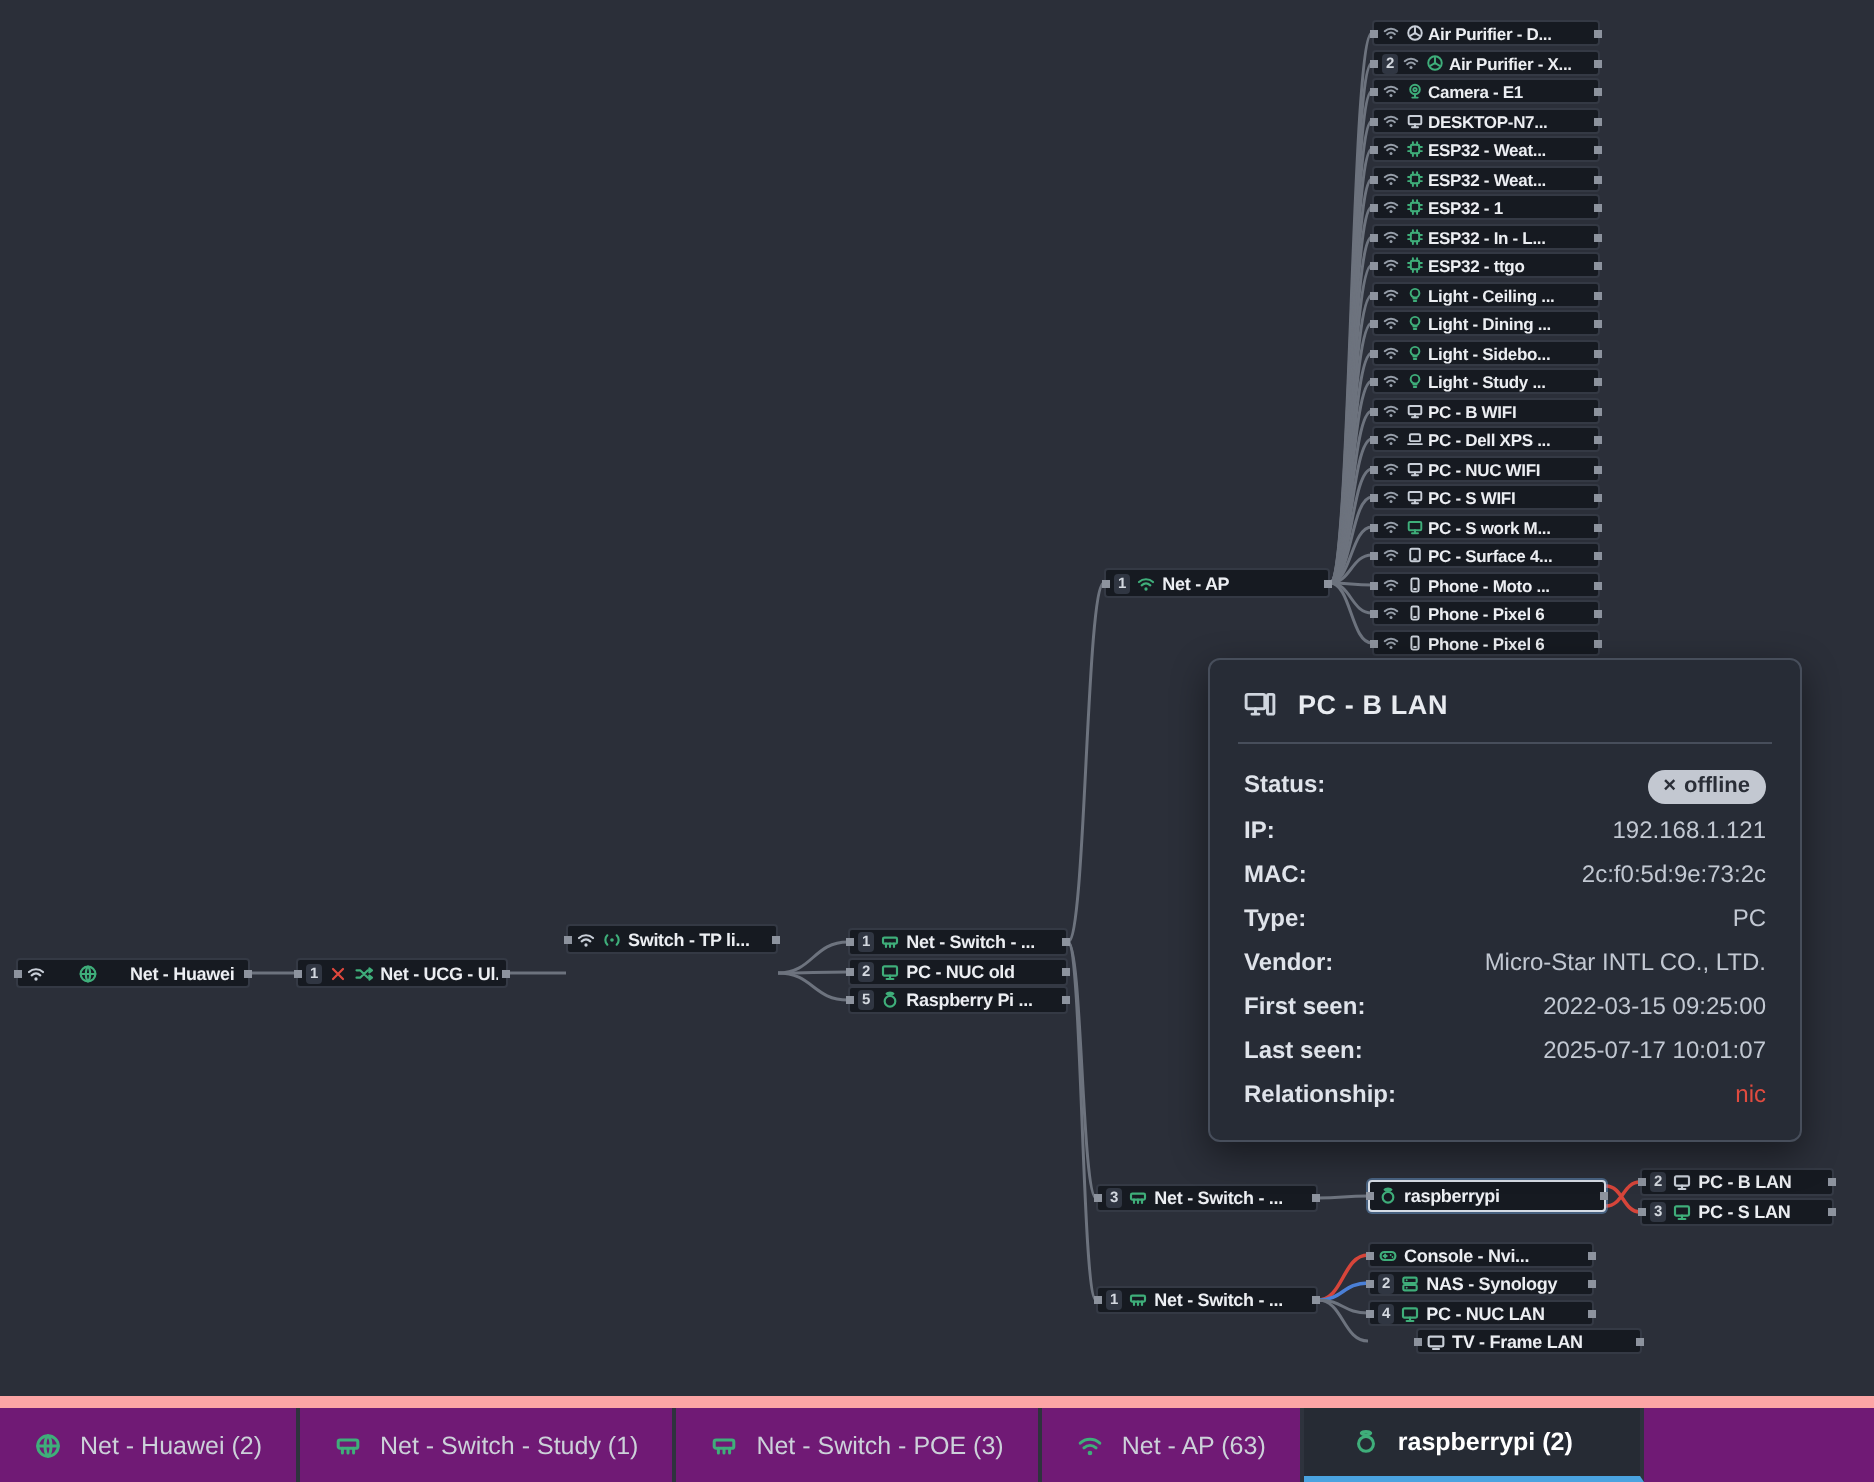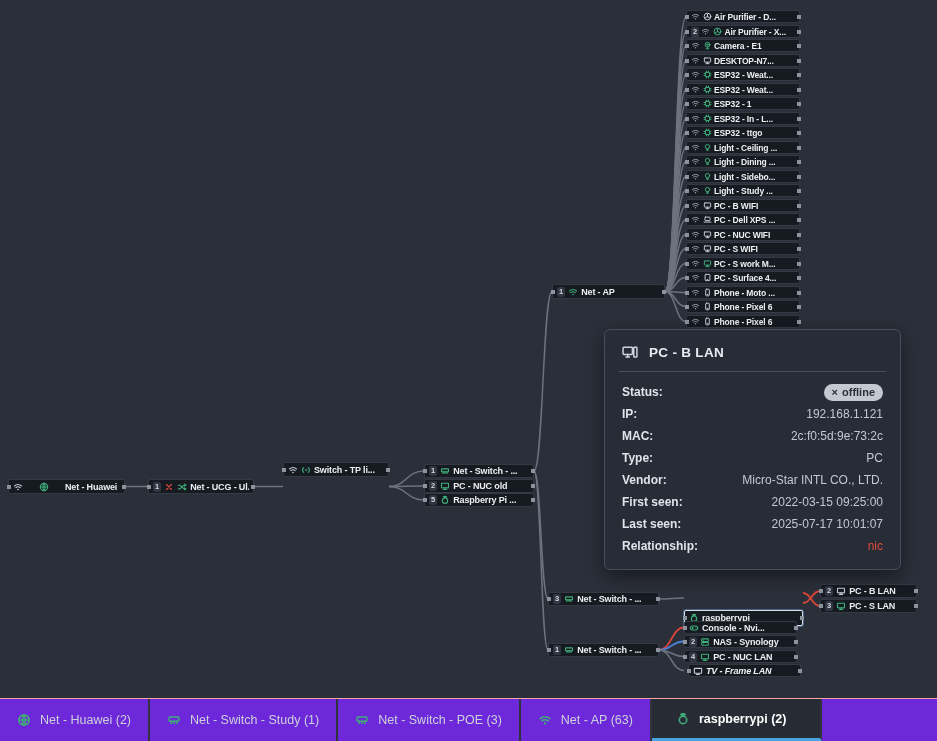--- a/index.html
+++ b/index.html
@@ -20,21 +20,21 @@
   .tt-header{display:flex;align-items:center;gap:11px;padding:14px 17px 11px}
   .tt-title{font-size:13.5px;font-weight:700;color:#e8ebf0;letter-spacing:.3px}
   .tt-divider{height:1px;background:#474e5b;margin:0 14px 9px}
   .tt-row{display:flex;justify-content:space-between;align-items:center;padding:2.5px 17px;font-size:12px;line-height:17px}
   .tt-label{font-weight:700;color:#dfe3ea}
   .tt-value{color:#c2c8d2;text-align:right}
   .tt-value.red{color:#e04b3f}
   .status-badge{display:inline-flex;align-items:center;gap:4px;background:#c3c8d1;color:#2a2e37;border-radius:9px;padding:0 8px;font-weight:700;font-size:11px;line-height:17px}
   .status-badge .x-glyph{font-size:11px}
   
-  #bottom-bar{position:absolute;left:0;right:0;bottom:0;height:43px;background:#6d28d9;border-top:1px solid #fca5a5;display:flex;align-items:stretch;z-index:10}
+  #bottom-bar{position:absolute;left:0;right:0;bottom:0;height:43px;background:#701a75;border-top:6px solid #fca5a5;display:flex;align-items:stretch;z-index:10}
   .tab{display:flex;align-items:center;gap:9px;padding:0 17px;border-right:2px solid #2e333d;color:#ccd1d9;font-size:12.5px;cursor:pointer}
   .tab .tab-label{white-space:nowrap}
   .tab.active{background:#262b34;color:#ffffff;font-weight:700;border-bottom:3px solid #4aa3e0;padding-right:34px;padding-left:24px}
 </style>
 </head>
 <body>
 
 <div id="app">
   <svg id="edge-layer" width="937" height="741" viewBox="0 0 937 741">
       <path d="M125 486.5 C136.5 486.5 136.5 486.5 148 486.5" stroke="#6d737e" stroke-width="1.5" fill="none"></path>
@@ -179,21 +179,21 @@
         <span class="badge">3</span>
         <span class="icon" style="color: rgb(63, 174, 122);">
           <svg width="10" height="10" viewBox="0 0 12 12" fill="none" stroke="currentColor" stroke-width="1.3" stroke-linecap="round" stroke-linejoin="round">
             <rect x="1.8" y="3.4" width="8.4" height="3.6" rx="0.8"></rect>
             <path d="M3.6 7v2M6 7v2M8.4 7v2"></path>
           </svg>
         </span>
         <span class="label">Net - Switch - ...</span>
         <span class="port port-r"></span>
       </div>
-      <div class="node selected" style="left: 684px; top: 590px; width: 119px; height: 16px; margin-top: 20px;">
+      <div class="node selected" style="left: 684px; top: 590px; width: 119px; height: 16px;">
         <span class="port port-l"></span>
         <span class="icon" style="color: rgb(63, 174, 122);">
           <svg width="10" height="10" viewBox="0 0 12 12" fill="none" stroke="currentColor" stroke-width="1.3" stroke-linecap="round" stroke-linejoin="round">
             <path d="M4 2.2c.6-.9 3.4-.9 4 0-.6.9-3.4.9-4 0z"></path>
             <circle cx="6" cy="6.8" r="3.2"></circle>
           </svg>
         </span>
         <span class="label">raspberrypi</span>
         <span class="port port-r"></span>
       </div>
@@ -265,21 +265,21 @@
         <span class="badge">4</span>
         <span class="icon" style="color: rgb(63, 174, 122);">
           <svg width="10" height="10" viewBox="0 0 12 12" fill="none" stroke="currentColor" stroke-width="1.3" stroke-linecap="round" stroke-linejoin="round">
             <rect x="1.8" y="2.6" width="8.4" height="5.6" rx="0.8"></rect>
             <path d="M6 8.2v1.6M4 10.2h4"></path>
           </svg>
         </span>
         <span class="label">PC - NUC LAN</span>
         <span class="port port-r"></span>
       </div>
-      <div class="node" style="left: 688px; top: 664px; width: 113px; height: 13px; font-style: italic;">
+      <div class="node" style="left: 708px; top: 664px; width: 113px; height: 13px;">
         <span class="port port-l"></span>
         <span class="icon" style="color: rgb(201, 207, 216);">
           <svg width="10" height="10" viewBox="0 0 12 12" fill="none" stroke="currentColor" stroke-width="1.3" stroke-linecap="round" stroke-linejoin="round">
             <rect x="1.6" y="2.8" width="8.8" height="5.8" rx="0.8"></rect>
             <path d="M4.2 10.2h3.6"></path>
           </svg>
         </span>
         <span class="label">TV - Frame LAN</span>
         <span class="port port-r"></span>
       </div>

